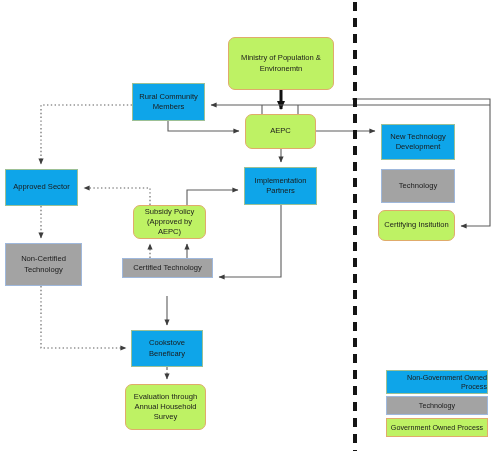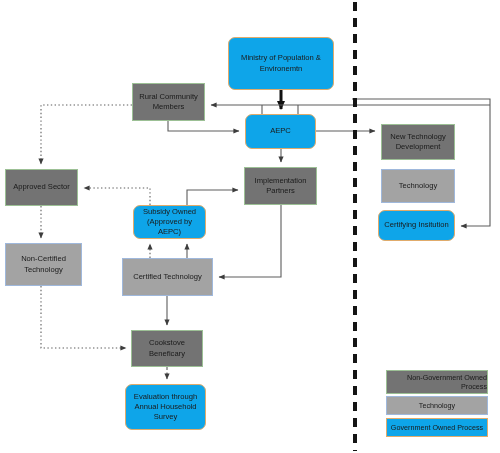--- a/index.html
+++ b/index.html
@@ -34,29 +34,29 @@
     justify-content: center;
     text-align: center;
     font-size: 7.6px;
     line-height: 1.32;
     color: #1a1a1a;
     padding: 2px 3px;
     border-width: 1px;
     border-style: solid;
   }
   .n-green {
-    background: #737373;
+    background: #0ea5e9;
     border-color: #9cc095;
   }
   .n-blue {
     background: #a3a3a3;
     border-color: #9fb8dc;
   }
   .n-orange {
-    background: #0ea5e9;
+    background: #bef264;
     border-color: #e0ab6b;
   }
   .rounded {
     border-radius: 7px;
   }
   .key-title {
     position: absolute;
     font-size: 8.4px;
     color: #1a1a1a;
     text-align: center;
@@ -148,28 +148,28 @@
 
   <div class="node n-green" style="left:5px;top:169px;width:73px;height:37px;">
     <span>Approved Sector</span>
   </div>
 
   <div class="node n-green" style="left:244px;top:167px;width:73px;height:38px;align-items:center;">
     <span>Implementation Partners</span>
   </div>
 
   <div class="node n-orange rounded" style="left:133px;top:205px;width:73px;height:34px;">
-    <span>Subsidy Owned (Approved by AEPC)</span>
+    <span>Subsidy Policy (Approved by AEPC)</span>
   </div>
 
   <div class="node n-blue" style="left:5px;top:243px;width:77px;height:43px;">
     <span>Non-Certified Technology</span>
   </div>
 
-  <div class="node n-blue" style="left:122px;top:258px;width:91px;height:38px;">
+  <div class="node n-blue" style="left:122px;top:258px;width:91px;height:20px;">
     <span>Certified Technology</span>
   </div>
 
   <div class="node n-green" style="left:131px;top:330px;width:72px;height:37px;">
     <span>Cookstove Beneficary</span>
   </div>
 
   <div class="node n-orange rounded" style="left:125px;top:384px;width:81px;height:46px;">
     <span>Evaluation through Annual Household Survey</span>
   </div>

